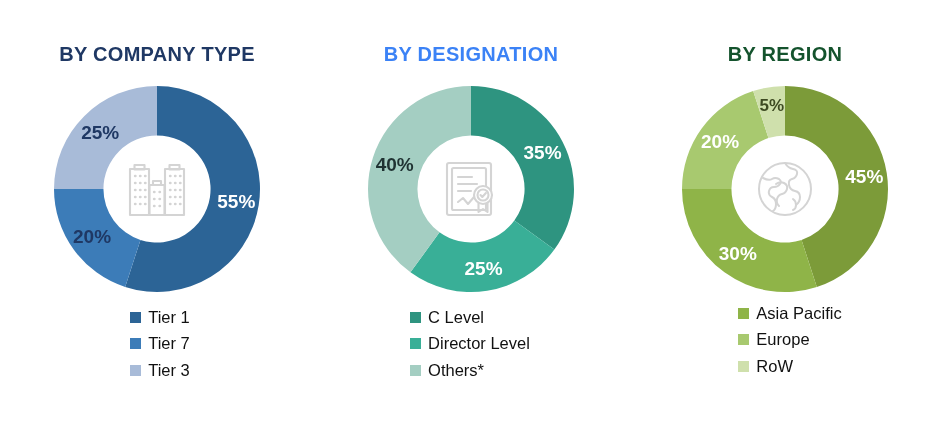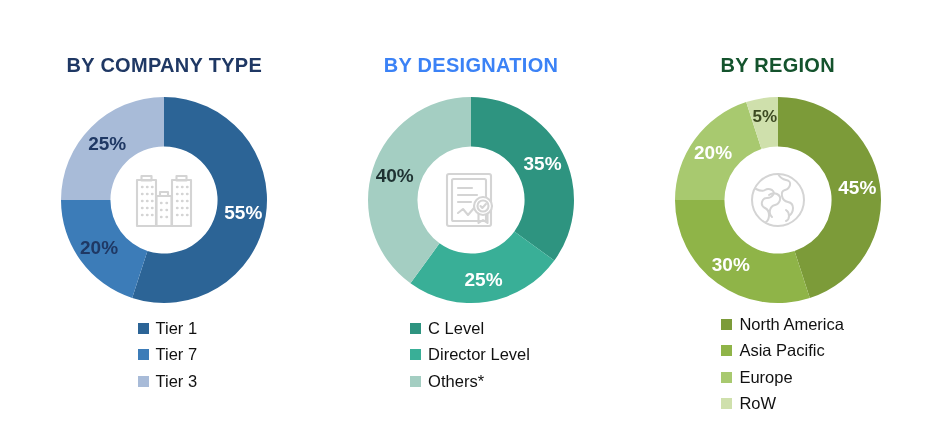--- a/index.html
+++ b/index.html
@@ -15,21 +15,21 @@
   }
   .board {
     position: relative;
     width: 942px;
     height: 434px;
     display: flex;
     flex-direction: row;
     align-items: flex-start;
     justify-content: space-between;
     box-sizing: border-box;
-    padding: 11px;
+    padding: 0;
   }
   .panel {
     position: relative;
     width: 314px;
     height: 434px;
     display: flex;
     flex-direction: column;
     align-items: center;
   }
   .panel-title {
@@ -255,24 +255,20 @@
           <path d="M14 25 q6 3 9 1 q3 -2 7 0 q3 2 1 5 q-2 3 -6 3 q-4 0 -5 4 q-1 4 3 6 q4 2 4 7 q0 5 -3 7"></path>
           <path d="M36 10 q3 5 8 6 q5 1 4 5 q-1 4 -5 5 q-4 1 -3 6 q1 5 6 6 q5 1 5 6 q0 5 -4 8"></path>
           <path d="M27 31 q4 -3 8 -1 q4 2 3 6 q-1 4 -5 5 q-4 1 -5 5 q-1 4 2 7"></path>
           <path d="M44 46 q3 2 3 6 q0 4 -3 5"></path>
         </svg>
       </div>
     </div>
 
     <div class="legend">
       <div class="legend-row">
-        <span class="swatch" style="background:#7C9B39"></span>
-        <span class="legend-label">North America</span>
-      </div>
-      <div class="legend-row">
         <span class="swatch" style="background:#8FB448"></span>
         <span class="legend-label">Asia Pacific</span>
       </div>
       <div class="legend-row">
         <span class="swatch" style="background:#A8C96F"></span>
         <span class="legend-label">Europe</span>
       </div>
       <div class="legend-row">
         <span class="swatch" style="background:#CFE0AC"></span>
         <span class="legend-label">RoW</span>

